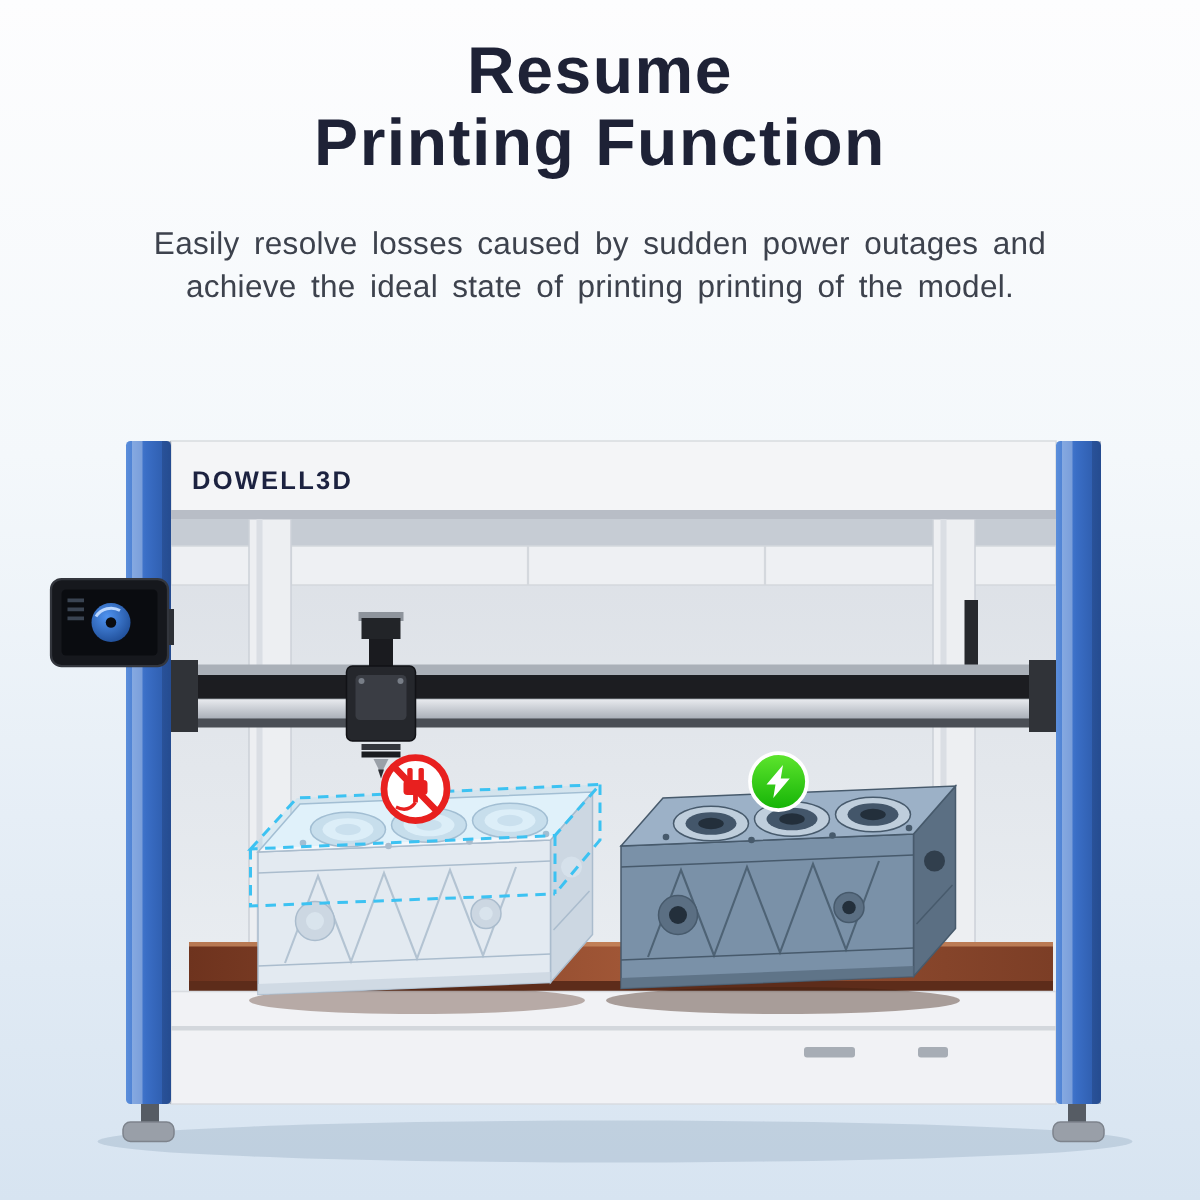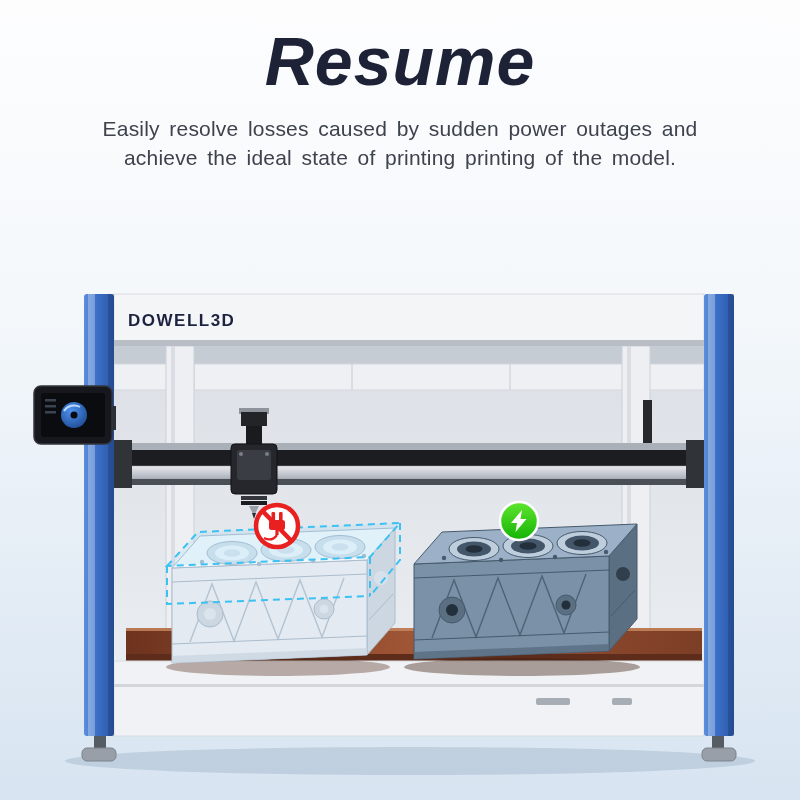--- a/index.html
+++ b/index.html
@@ -2,34 +2,35 @@
 <html><head>
 <meta charset="utf-8">
 <style>
   html,body{margin:0;padding:0;}
   .stage{
     position:relative;width:800px;height:800px;overflow:hidden;
     background:linear-gradient(180deg,#fdfdfe 0%,#f4f8fb 38%,#e6eef6 68%,#d7e4f1 100%);
     font-family:"Liberation Sans",sans-serif;
   }
   .hero{position:absolute;top:24px;left:0;width:100%;text-align:center;}
-  .hero h1{margin:0;font-size:68px;line-height:1.1;font-weight:bold;color:#1e2236;letter-spacing:1px;font-style:italic;}
+  .hero h1{margin:0;font-size:44px;line-height:1.1;font-weight:bold;color:#1e2236;letter-spacing:1px;}
   .hero h1 span{display:block;}
-  .sub{margin:16px auto 0;width:690px;font-size:21px;line-height:1.38;color:#3d424d;word-spacing:3.5px;letter-spacing:.2px;}
+  .sub{margin:28px auto 0;width:690px;font-size:21px;line-height:1.38;color:#3d424d;word-spacing:3.5px;letter-spacing:.2px;}
   .sub span{display:block;}
   .illus{position:absolute;top:280px;left:0;}
 </style>
 </head>
 <body>
 
 <div class="stage">
 
   <header class="hero">
     <h1>
       <span>Resume</span>
+      <span>Printing Function</span>
     </h1>
     <p class="sub">
       <span>Easily resolve losses caused by sudden power outages and</span>
       <span>achieve the ideal state of printing printing of the model.</span>
     </p>
   </header>
 
   <svg class="illus" width="800" height="500" viewBox="0 0 800 500">
     <defs>
       <linearGradient id="colGrad" x1="0" y1="0" x2="1" y2="0">

